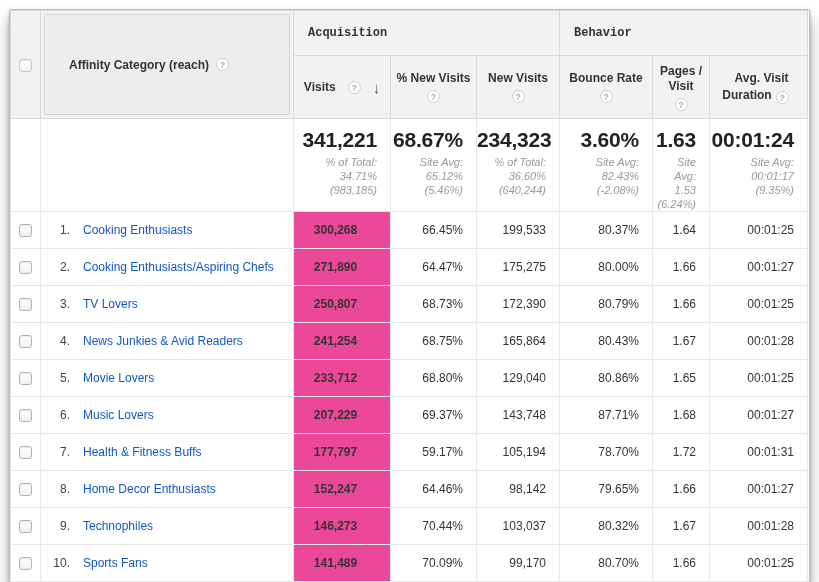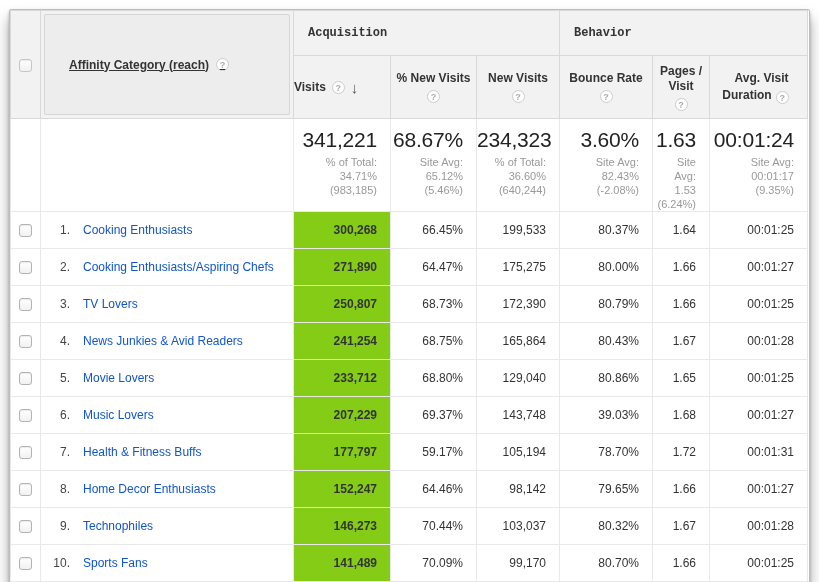--- a/index.html
+++ b/index.html
@@ -47,26 +47,25 @@
 
   .dim-box {
     margin: 3px; height: 101px;
     background: #ededed;
     border: 1px solid #d6d6d6;
     border-radius: 2px;
     display: flex; align-items: center;
     padding-left: 24px;
     box-sizing: border-box;
     cursor: pointer;
-    text-decoration: underline;
   }
   .dim-label { font-size: 12px; font-weight: bold; margin-right: 7px; }
 
   th.metric { vertical-align: middle; text-align: center; cursor: pointer; }
-  .mh-inline { display: flex; align-items: center; justify-content: flex-start; gap: 6px; }
+  .mh-inline { display: flex; align-items: center; justify-content: center; gap: 12px; }
   .mh-stack { display: flex; flex-direction: column; align-items: center; gap: 4px; padding: 0 4px; }
   .mh-wrap { display: inline; padding: 0 6px; line-height: 17px; }
   .mh-wrap .help { vertical-align: -2px; margin-left: 4px; }
   .mh-label { line-height: 15px; }
 
   .help {
     display: inline-block; width: 13px; height: 13px;
     border: 1px solid #ccc; border-radius: 50%;
     background: #fff; color: #aaa;
     font-size: 9px; font-weight: bold;
@@ -91,30 +90,30 @@
   tbody td {
     border: 1px solid #e8e8e8;
     font-size: 12px;
     background: #fff;
     vertical-align: middle;
     padding: 0;
   }
   tr.summary-row { height: 90px; }
   tr.summary-row td { vertical-align: top; }
   td.c-sum { text-align: right; padding: 9px 13px 0 0; }
-  .sum-val { font-size: 21px; color: #222; line-height: 24px; margin-bottom: 3px; letter-spacing: -0.2px; }
-  .sum-sub { font-size: 11px; color: #999; line-height: 14px; }
+  .sum-val { font-size: 21px; color: #222; line-height: 24px; margin-bottom: 3px; letter-spacing: -0.2px; font-weight: bold; }
+  .sum-sub { font-size: 11px; color: #999; line-height: 14px; font-style: italic; }
 
   tr.data-row { height: 37px; }
   td.cell-check { text-align: center; }
   td.cell-dim { padding-left: 5px; }
   .rank { display: inline-block; width: 24px; text-align: right; margin-right: 13px; color: #444; }
   a.dim-link { color: #1155cc; text-decoration: none; cursor: pointer; }
   td.num { text-align: right; padding-right: 13px; }
-  td.col-visits { background: #84cc16; font-weight: bold; }
+  td.col-visits { background: #ec4899; font-weight: bold; text-align: center; }
 </style>
 </head>
 <body>
 
 <div class="shot">
   <table class="report">
     <colgroup>
       <col class="c-check">
         <col class="c-dim">
         <col class="c-visits">
@@ -314,21 +313,21 @@
   <tr class="data-row">
     <td class="cell-check">
       <input type="checkbox" class="cb" style="">
     </td>
     <td class="cell-dim">
       <span class="rank">6.</span><a class="dim-link" href="#">Music Lovers</a>
     </td>
     <td class="num col-visits">207,229</td>
     <td class="num">69.37%</td>
     <td class="num">143,748</td>
-    <td class="num">39.03%</td>
+    <td class="num">87.71%</td>
     <td class="num">1.68</td>
     <td class="num">00:01:27</td>
   </tr>
 
   <tr class="data-row">
     <td class="cell-check">
       <input type="checkbox" class="cb" style="">
     </td>
     <td class="cell-dim">
       <span class="rank">7.</span><a class="dim-link" href="#">Health &amp; Fitness Buffs</a>

